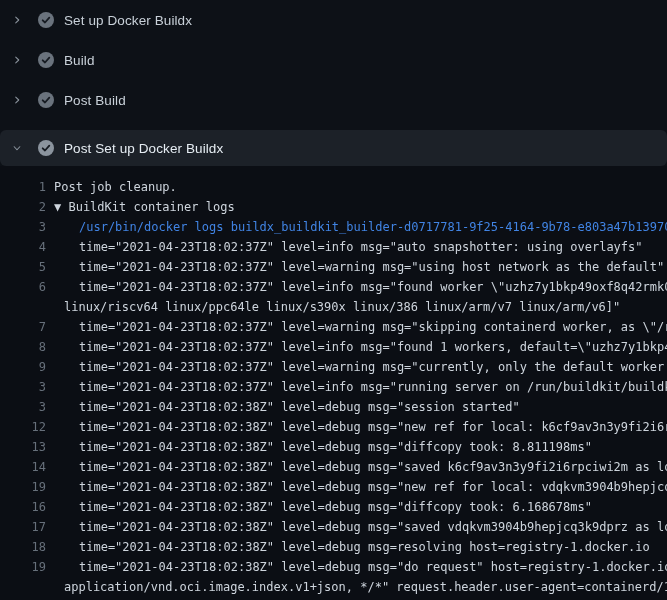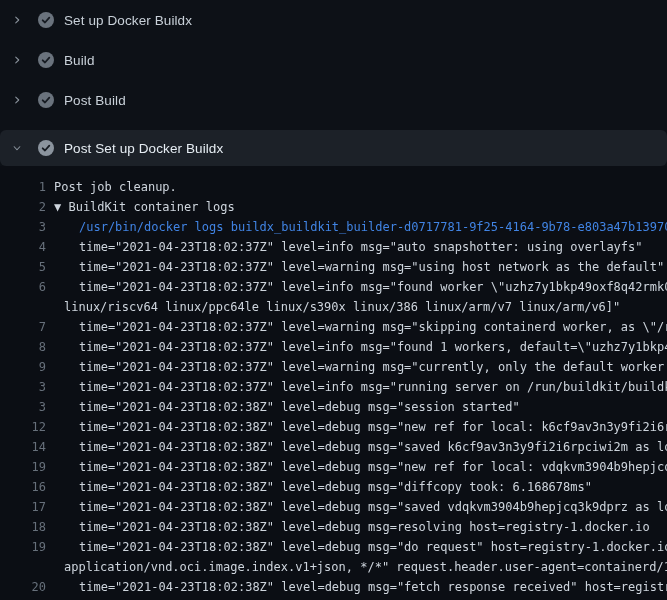--- a/index.html
+++ b/index.html
@@ -184,20 +184,24 @@
   </div>
       <div class="log-row indent-group">
     <span class="ln">3</span>
     <span class="tx">time="2021-04-23T18:02:38Z" level=debug msg="session started"</span>
   </div>
       <div class="log-row indent-group">
     <span class="ln">12</span>
     <span class="tx">time="2021-04-23T18:02:38Z" level=debug msg="new ref for local: k6cf9av3n3y9fi2i6rpc</span>
   </div>
       <div class="log-row indent-group">
+    <span class="ln">13</span>
+    <span class="tx">time="2021-04-23T18:02:38Z" level=debug msg="diffcopy took: 8.811198ms"</span>
+  </div>
+      <div class="log-row indent-group">
     <span class="ln">14</span>
     <span class="tx">time="2021-04-23T18:02:38Z" level=debug msg="saved k6cf9av3n3y9fi2i6rpciwi2m as loca</span>
   </div>
       <div class="log-row indent-group">
     <span class="ln">19</span>
     <span class="tx">time="2021-04-23T18:02:38Z" level=debug msg="new ref for local: vdqkvm3904b9hepjcq3k</span>
   </div>
       <div class="log-row indent-group">
     <span class="ln">16</span>
     <span class="tx">time="2021-04-23T18:02:38Z" level=debug msg="diffcopy took: 6.168678ms"</span>

